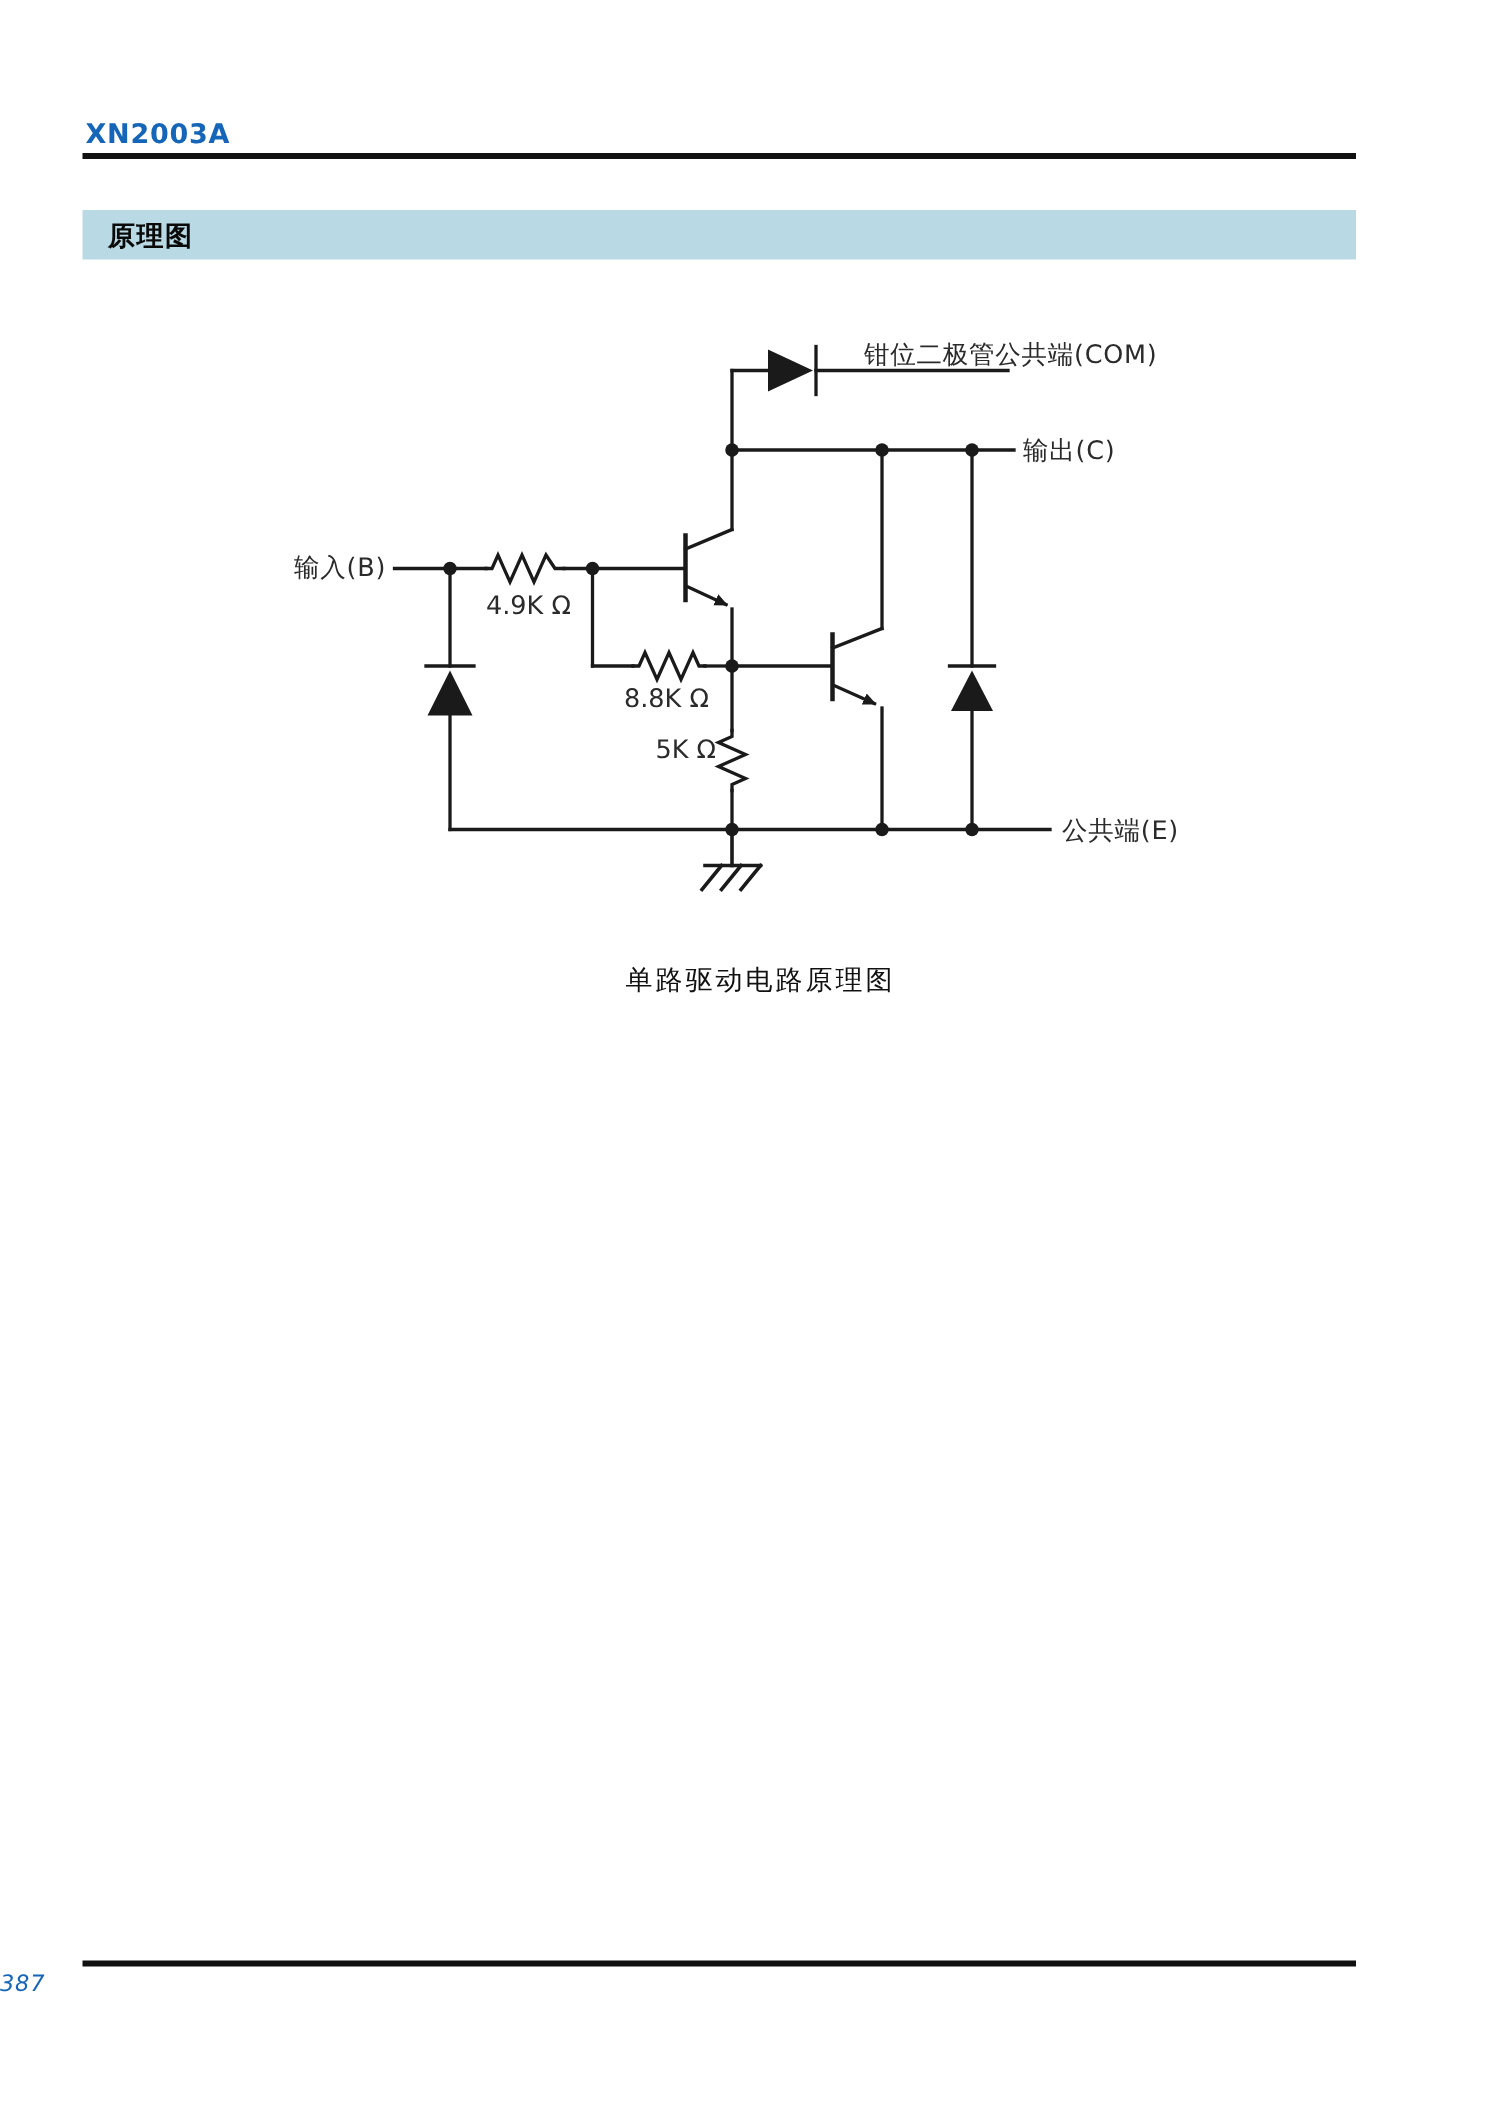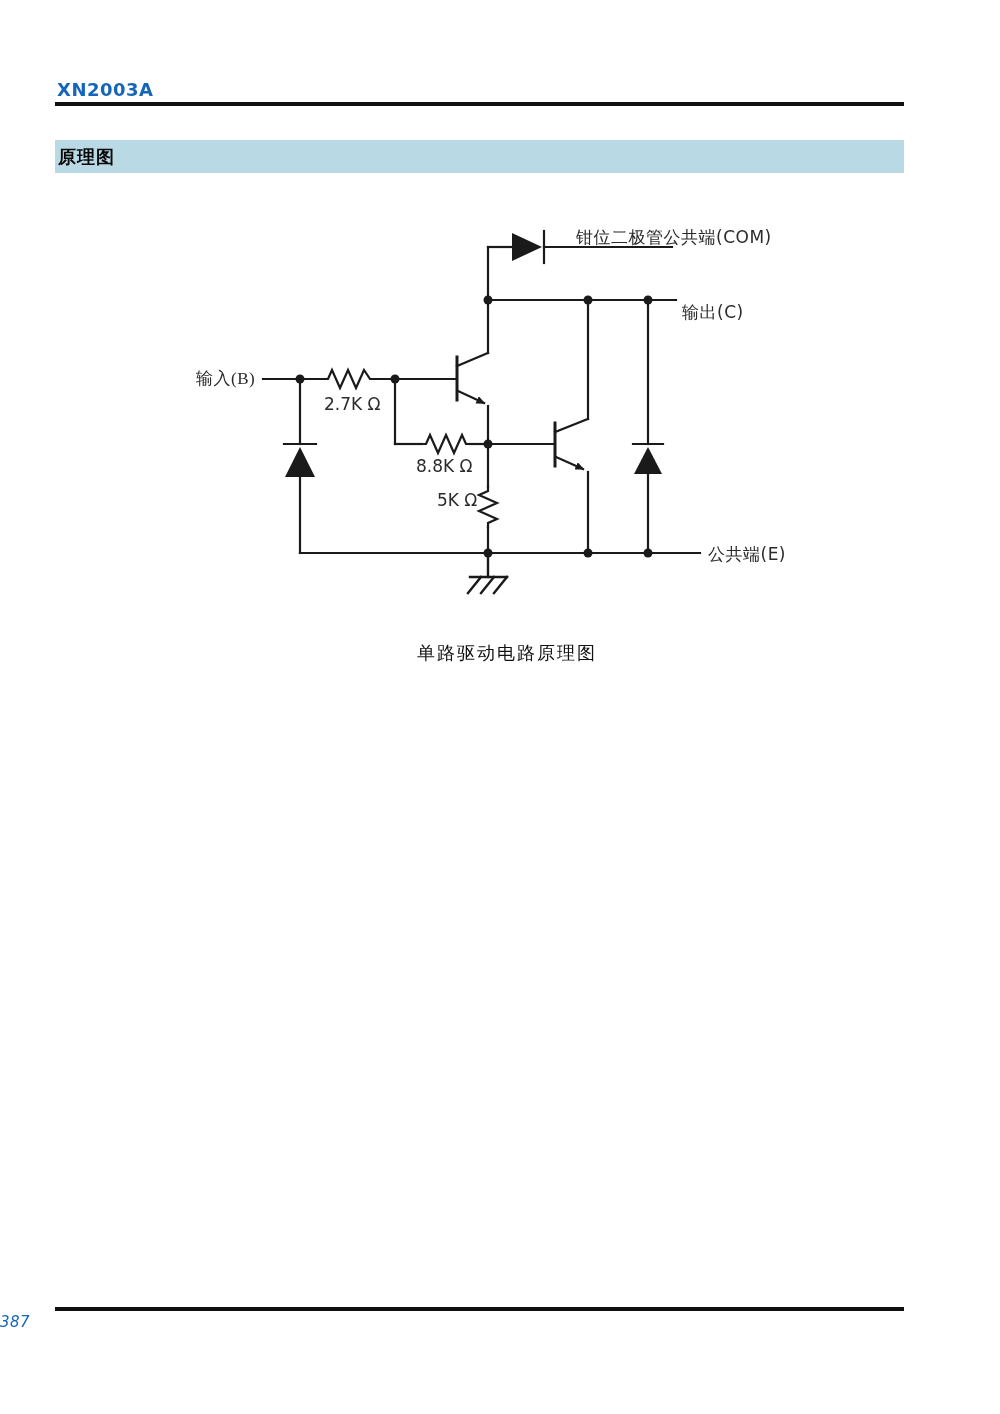--- a/index.html
+++ b/index.html
@@ -27,21 +27,21 @@
     position:absolute;left:55px;width:891px;height:4px;background:#111111;
   }
   .rule.top{top:102px;}
   .rule.bottom{top:1307px;}
   .section-banner{
     position:absolute;left:55px;top:140px;width:873px;height:33px;
     background:var(--banner-bg);
     display:flex;align-items:center;
   }
   .section-banner .title{
-    font-size:18px;font-weight:bold;color:#0a0a0a;padding-left:3px;
+    font-size:18px;font-weight:bold;color:#0a0a0a;padding-left:17px;
     letter-spacing:1px;
   }
   .figure{position:absolute;left:0;top:0;width:1000px;height:700px;}
   .circuit-svg{position:absolute;left:0;top:0;color:var(--wire);}
   .clabel{
     position:absolute;color:var(--label-color);font-size:17px;
     white-space:nowrap;line-height:20px;
   }
   .clabel.pin{letter-spacing:0.5px;}
   .caption{
@@ -153,24 +153,24 @@
         <circle cx="588" cy="300" r="4.5"></circle>
         <circle cx="648" cy="300" r="4.5"></circle>
         <circle cx="488" cy="444" r="4.5"></circle>
         <circle cx="488" cy="553" r="4.5"></circle>
         <circle cx="588" cy="553" r="4.5"></circle>
         <circle cx="648" cy="553" r="4.5"></circle>
       </g>
     </svg>
 
     <span class="clabel pin" style="left:576px;top:227px;text-align:right;">钳位二极管公共端(COM)</span>
-    <span class="clabel pin" style="left:682px;top:302px;">输出(C)</span>
-    <span class="clabel pin" style="left:196px;top:369px;font-family:Liberation Serif, serif;">输入(B)</span>
+    <span class="clabel pin" style="left:682px;top:291px;">输出(C)</span>
+    <span class="clabel pin" style="left:196px;top:369px;">输入(B)</span>
     <span class="clabel pin" style="left:708px;top:544px;">公共端(E)</span>
-    <span class="clabel" style="left:324px;top:394px;">2.7K Ω</span>
+    <span class="clabel" style="left:324px;top:394px;">4.9K Ω</span>
     <span class="clabel" style="left:416px;top:456px;">8.8K Ω</span>
     <span class="clabel" style="left:437px;top:490px;">5K Ω</span>
 
     <div class="caption">单路驱动电路原理图</div>
   </div>
 
   <div class="rule bottom"></div>
   <div class="page-number">387</div>
 
 </div>

